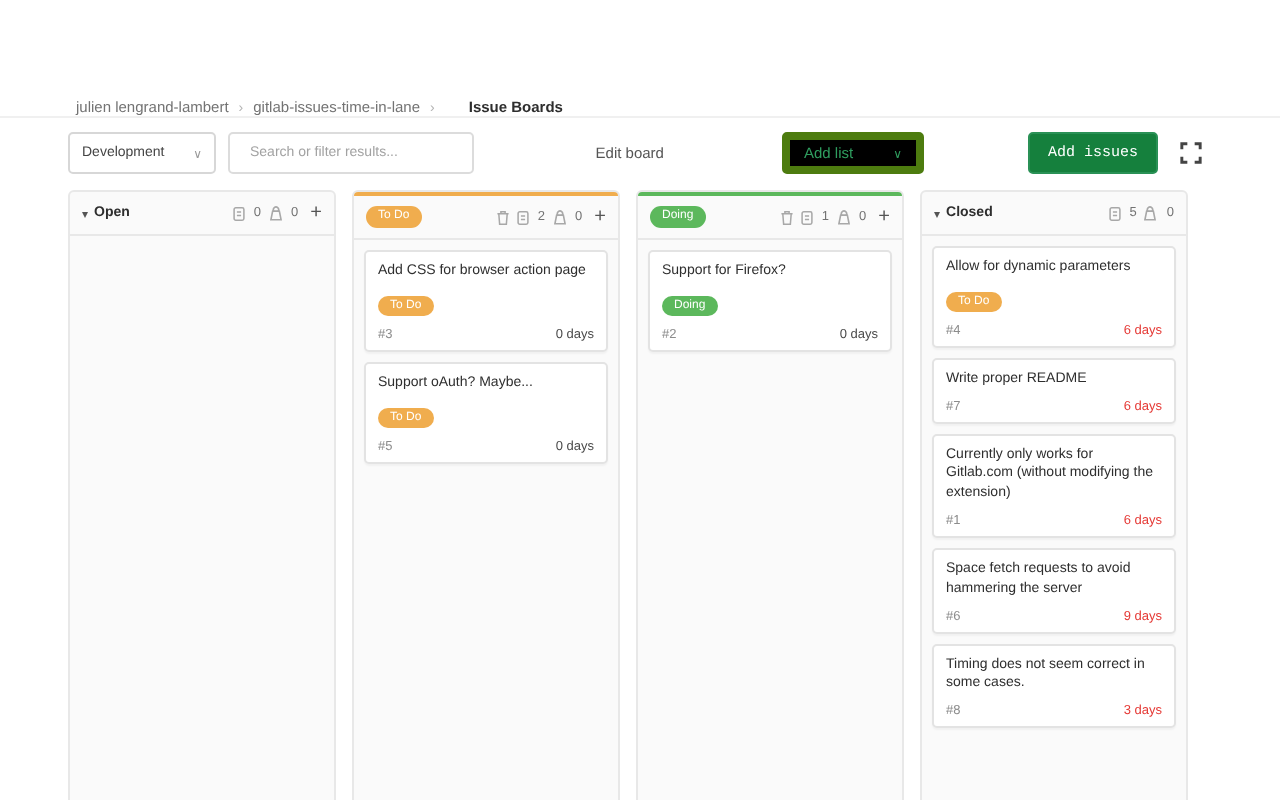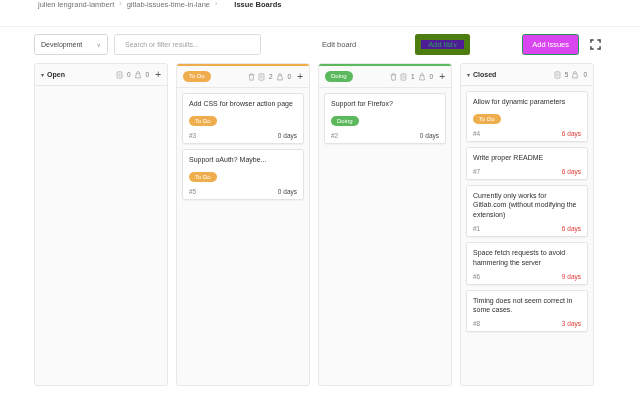--- a/index.html
+++ b/index.html
@@ -3,23 +3,23 @@
 <meta charset="utf-8">
 <style>
   * { box-sizing: border-box; }
   html,body { margin:0; padding:0; }
   body {
     width:640px; height:400px; background:#ffffff; overflow:hidden;
     font-family:"Liberation Sans", sans-serif; color:#303030;
   }
   
   .breadcrumbs {
-    height:27px; display:flex; align-items:flex-start; gap:5px;
+    height:27px; display:flex; align-items:flex-end; gap:5px;
     padding:0 38px; border-bottom:1px solid #f0f0f0;
-    font-size:7.5px; color:#737373;
+    font-size:7.5px; color:#737373;margin-top:32px;
   }
   .breadcrumbs .crumb { color:#737373; text-decoration:none; }
   .breadcrumbs .sep { color:#b5b5b5; font-size:7px; }
   .breadcrumbs .current { color:#2e2e2e; font-weight:700;padding-left:12px; }
   
   .toolbar {
     display:flex; align-items:center; gap:6px;
     padding:7px 38px 7px 34px;
   }
   .board-select {
@@ -34,23 +34,23 @@
     background:#fff; display:flex; padding:0 8px; margin-right:2px;
   }
   .search-box input {
     border:none; outline:none; width:100%; font-size:7px;
     font-family:"Liberation Sans", sans-serif; color:#333; background:transparent;
   }
   .search-box input::placeholder { color:#a2a2a2; }
   .btn { height:21px; border-radius:2.5px; font-family:"Liberation Sans", sans-serif;
          font-size:7.5px; cursor:pointer; display:flex; align-items:center;margin-left:46px; }
   .btn-plain { border:none; background:none; color:#555; padding:0 7px; }
-  .btn-outline { border:6px solid #4d7c0f; background:#4c1d95; color:#2f9e5f; padding:0 7px; gap:0; }
+  .btn-outline { border:4px solid #4d7c0f; background:#000000; color:#2f9e5f; padding:0 7px; gap:20px; }
   .btn-outline .chev { font-size:6px; }
-  .btn-solid { border:1px solid #2a9156; background:#d946ef; color:#fff; padding:0 9px; }
+  .btn-solid { border:1px solid #2a9156; background:#15803d; color:#fff; padding:0 9px;font-family:Liberation Mono, monospace; }
   .maximize { width:14px; height:14px; margin-left:3px; display:flex; align-items:center;
               justify-content:center; color:#444; cursor:pointer; background:none; border:none; padding:0; }
   
   .board { display:flex; gap:8px; padding:1px 34px 0; height:324px; align-items:stretch; }
   .list {
     width:134px; min-width:134px; background:#fafafa;
     border:1px solid #e8e8e8; border-radius:3px;
     display:flex; flex-direction:column; overflow:hidden;
   }
   .accent-bar { height:2px; width:100%; flex:0 0 auto; }

